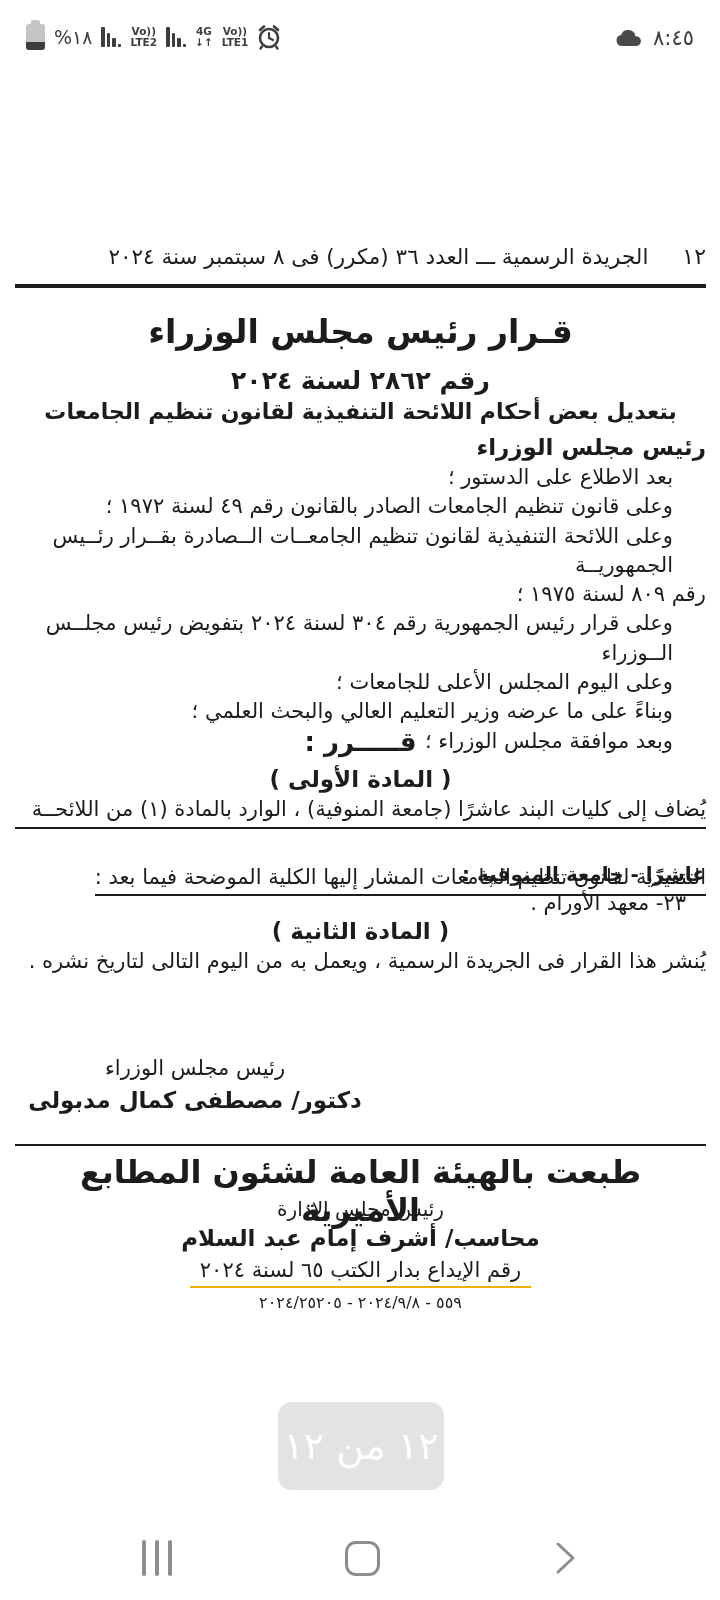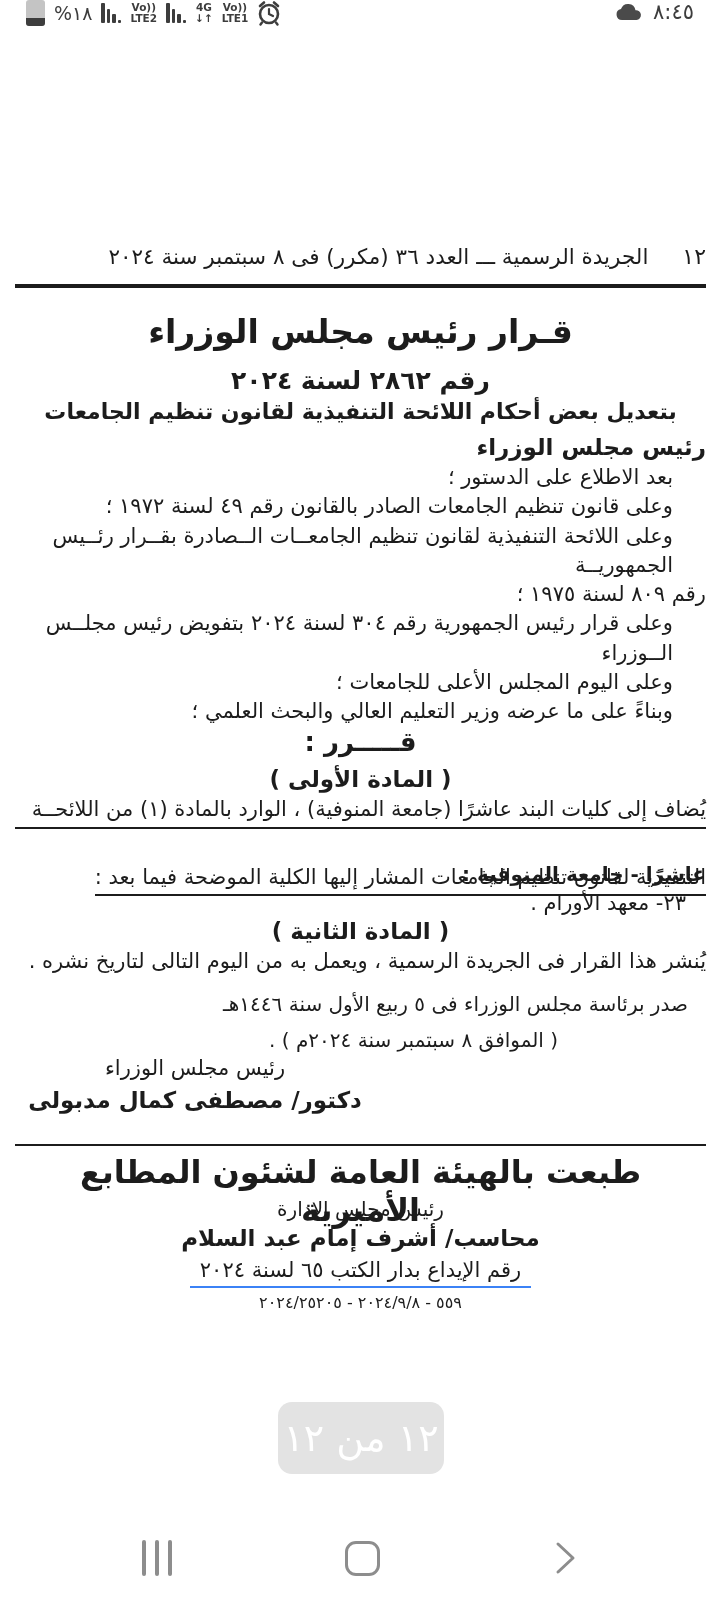--- a/index.html
+++ b/index.html
@@ -5,21 +5,21 @@
   * { margin:0; padding:0; box-sizing:border-box; }
   body { background:#888; }
   .screen {
     position:relative; width:720px; height:1600px; margin:0 auto;
     background:#ffffff; overflow:hidden;
     font-family:"DejaVu Sans", sans-serif; color:#1c1c1c;
   }
   
   .statusbar {
     position:absolute; top:0; left:0; right:0; height:50px;
-    display:flex; justify-content:space-between; align-items:flex-start;
+    display:flex; justify-content:space-between; align-items:flex-end;
     padding:0 26px; direction:ltr; color:#3d3d3d;
   }
   .sb-left, .sb-right { display:flex; align-items:center; gap:9px; }
   .battery { position:relative; width:19px; height:26px; background:#c4c4c4; border-radius:3px; }
   .battery:before { content:""; position:absolute; top:-4px; left:5px; width:9px; height:4px; background:#c4c4c4; border-radius:2px 2px 0 0; }
   .battery:after { content:""; position:absolute; bottom:0; left:0; width:19px; height:8px; background:#3d3d3d; border-radius:0 0 3px 3px; }
   .sb-pct { font-size:19px; letter-spacing:0; }
   .bars { display:flex; align-items:flex-end; gap:2px; height:20px; }
   .bars i { display:block; width:3.5px; background:#3d3d3d; border-radius:1px; }
   .bars i:nth-child(1){height:20px;} .bars i:nth-child(2){height:14px;}
@@ -55,25 +55,25 @@
   .gz-issued .l1 { padding-right:18px; }
   .gz-issued .l2 { padding-right:148px; }
   .gz-sign { position:absolute; top:1056px; right:350px; left:20px; text-align:center; }
   .gz-sign .s1 { font-size:21px; }
   .gz-sign .s2 { font-size:23px; font-weight:bold; margin-top:7px; }
   .gz-rule2 { top:1144px; height:2px; background:#1c1c1c; }
   .gz-printer { top:1153px; font-size:32px; font-weight:bold; }
   .gz-chair  { top:1197px; font-size:20px; }
   .gz-chairname { top:1225px; font-size:23px; font-weight:bold; }
   .gz-deposit { top:1258px; font-size:21px; }
-  .gz-deposit span { display:inline-block; padding:0 10px 4px 10px; border-bottom:2px solid #3b82f6; }
+  .gz-deposit span { display:inline-block; padding:0 10px 4px 10px; border-bottom:2px solid #eab308; }
   .gz-refnums { top:1293px; font-size:16px; direction:ltr; }
   
   .toast {
-    position:absolute; left:278px; top:1402px; width:166px; height:72px;
+    position:absolute; left:278px; top:1402px; width:166px; height:88px;
     background:#e3e3e3; border-radius:14px;
     display:flex; align-items:center; justify-content:center;
     color:#ffffff; font-size:38px; direction:rtl;
   }
   
   .navbar { position:absolute; left:0; right:0; bottom:18px; height:48px;
     display:flex; align-items:center; justify-content:space-between; padding:0 142px; direction:ltr; }
   .nav-recents { display:flex; gap:9px; }
   .nav-recents i { display:block; width:4px; height:36px; background:#8d8d8d; border-radius:2px; }
   .nav-home { width:35px; height:35px; border:3.5px solid #8d8d8d; border-radius:11px; }
@@ -146,38 +146,35 @@
     <div class="abs gz-opener t-right">رئيس مجلس الوزراء</div>
 
     <div class="abs gz-preamble">
       <p class="ind">بعد الاطلاع على الدستور ؛</p>
       <p class="ind">وعلى قانون تنظيم الجامعات الصادر بالقانون رقم ٤٩ لسنة ١٩٧٢ ؛</p>
       <p class="ind">وعلى اللائحة التنفيذية لقانون تنظيم الجامعــات الــصادرة بقــرار رئــيس الجمهوريــة</p>
       <p>رقم ٨٠٩ لسنة ١٩٧٥ ؛</p>
       <p class="ind">وعلى قرار رئيس الجمهورية رقم ٣٠٤ لسنة ٢٠٢٤ بتفويض رئيس مجلــس الــوزراء</p>
       <p class="ind">وعلى اليوم المجلس الأعلى للجامعات ؛</p>
       <p class="ind">وبناءً على ما عرضه وزير التعليم العالي والبحث العلمي ؛</p>
+      <p class="ind">وبعد موافقة مجلس الوزراء ؛</p>
     </div>
 
     <div class="abs gz-qarrar t-center">قـــــرر :</div>
     <div class="abs gz-art1 t-center">( المادة الأولى )</div>
 
     <div class="abs gz-ul1">يُضاف إلى كليات البند عاشرًا (جامعة المنوفية) ، الوارد بالمادة (١) من اللائحــة</div>
     <div class="abs gz-ul2"><span>التنفيذية لقانون تنظيم الجامعات المشار إليها الكلية الموضحة فيما بعد :</span></div>
 
     <div class="abs gz-tenth t-right">عاشرًا - جامعة المنوفية :</div>
     <div class="abs gz-item23 t-right">٢٣- معهد الأورام .</div>
 
     <div class="abs gz-art2 t-center">( المادة الثانية )</div>
     <div class="abs gz-publish t-right">يُنشر هذا القرار فى الجريدة الرسمية ، ويعمل به من اليوم التالى لتاريخ نشره .</div>
 
-    <div class="abs gz-issued t-right">
-      <div class="l1">صدر برئاسة مجلس الوزراء فى ٥ ربيع الأول سنة ١٤٤٦هـ</div>
-      <div class="l2">( الموافق ٨ سبتمبر سنة ٢٠٢٤م ) .</div>
-    </div>
 
     <div class="gz-sign">
       <div class="s1">رئيس مجلس الوزراء</div>
       <div class="s2">دكتور/ مصطفى كمال مدبولى</div>
     </div>
 
     <div class="abs gz-rule2"></div>
     <div class="abs gz-printer t-center">طبعت بالهيئة العامة لشئون المطابع الأميرية</div>
     <div class="abs gz-chair t-center">رئيس مجلس الإدارة</div>
     <div class="abs gz-chairname t-center">محاسب/ أشرف إمام عبد السلام</div>

